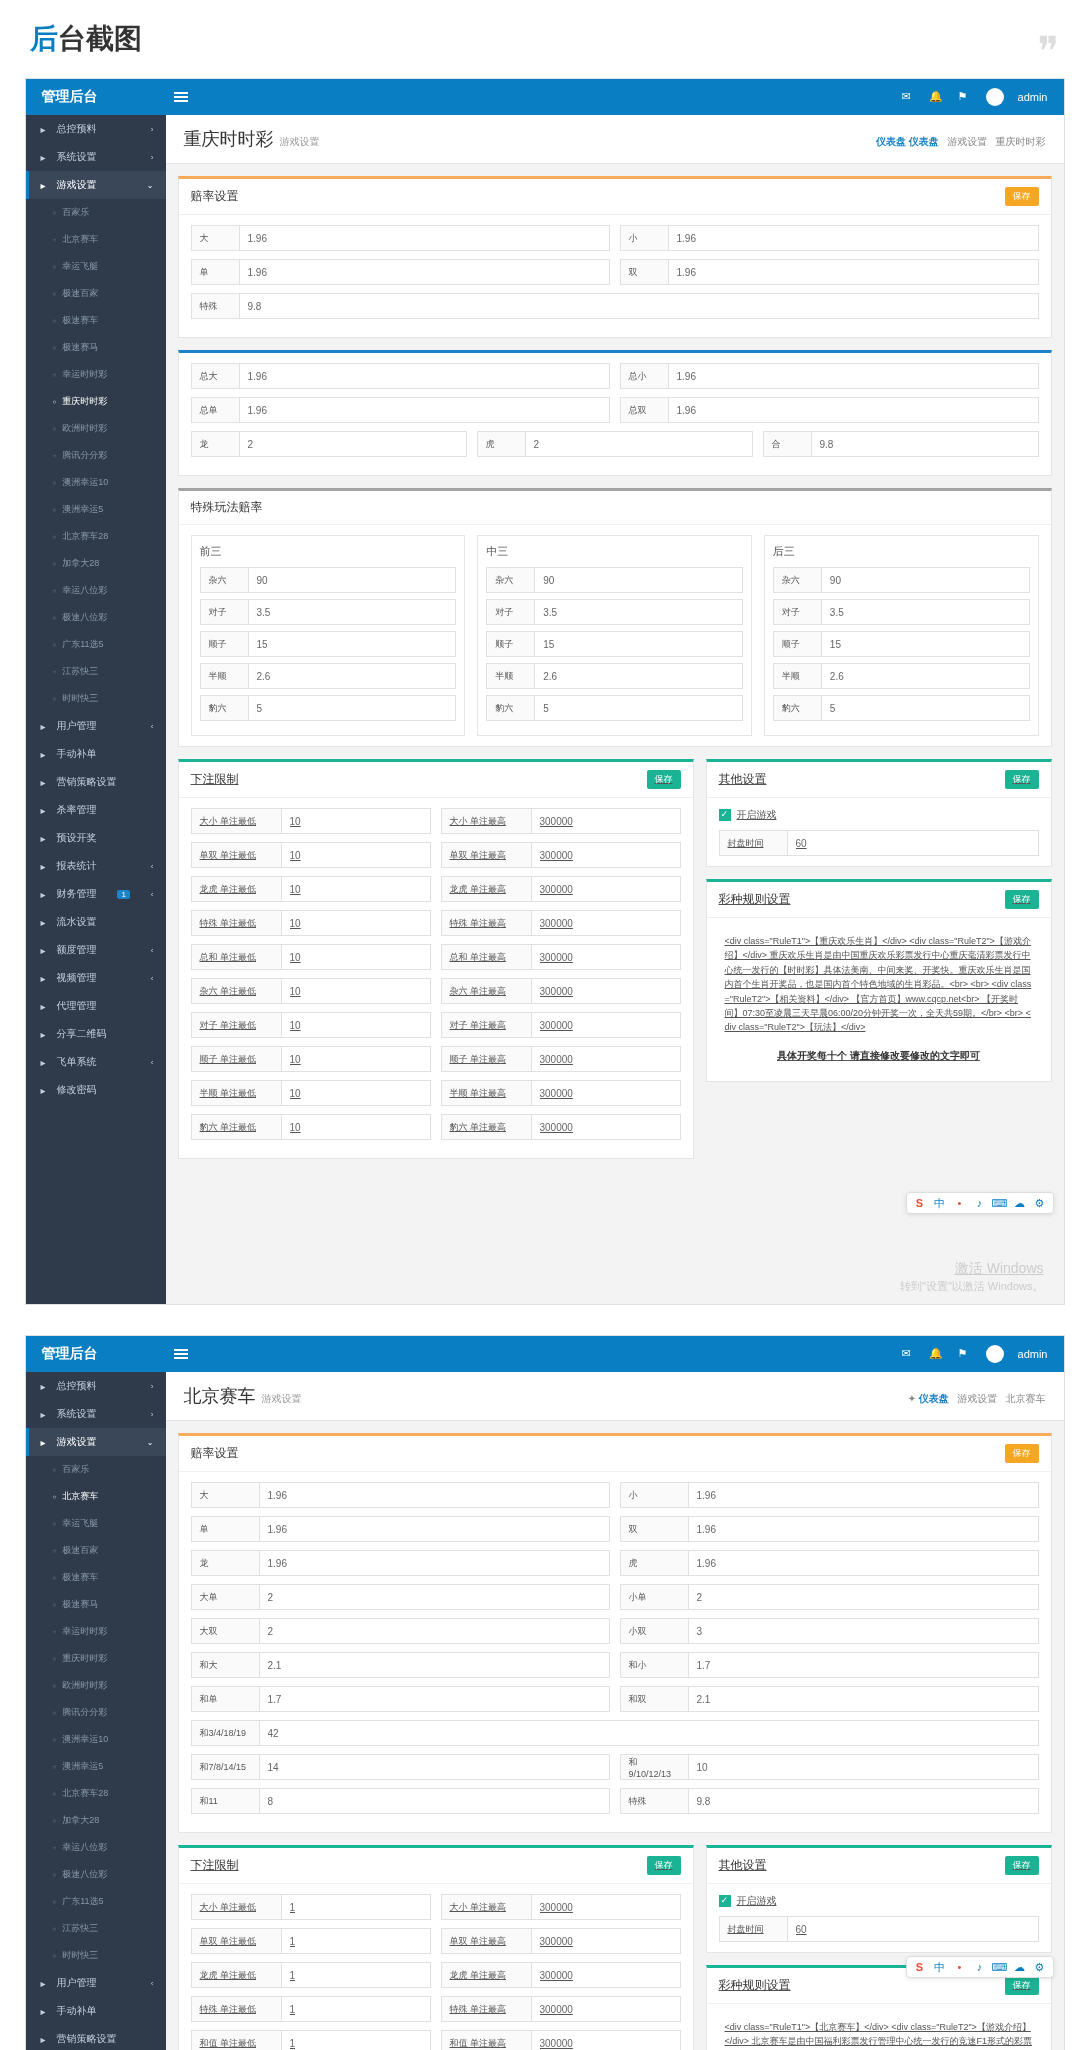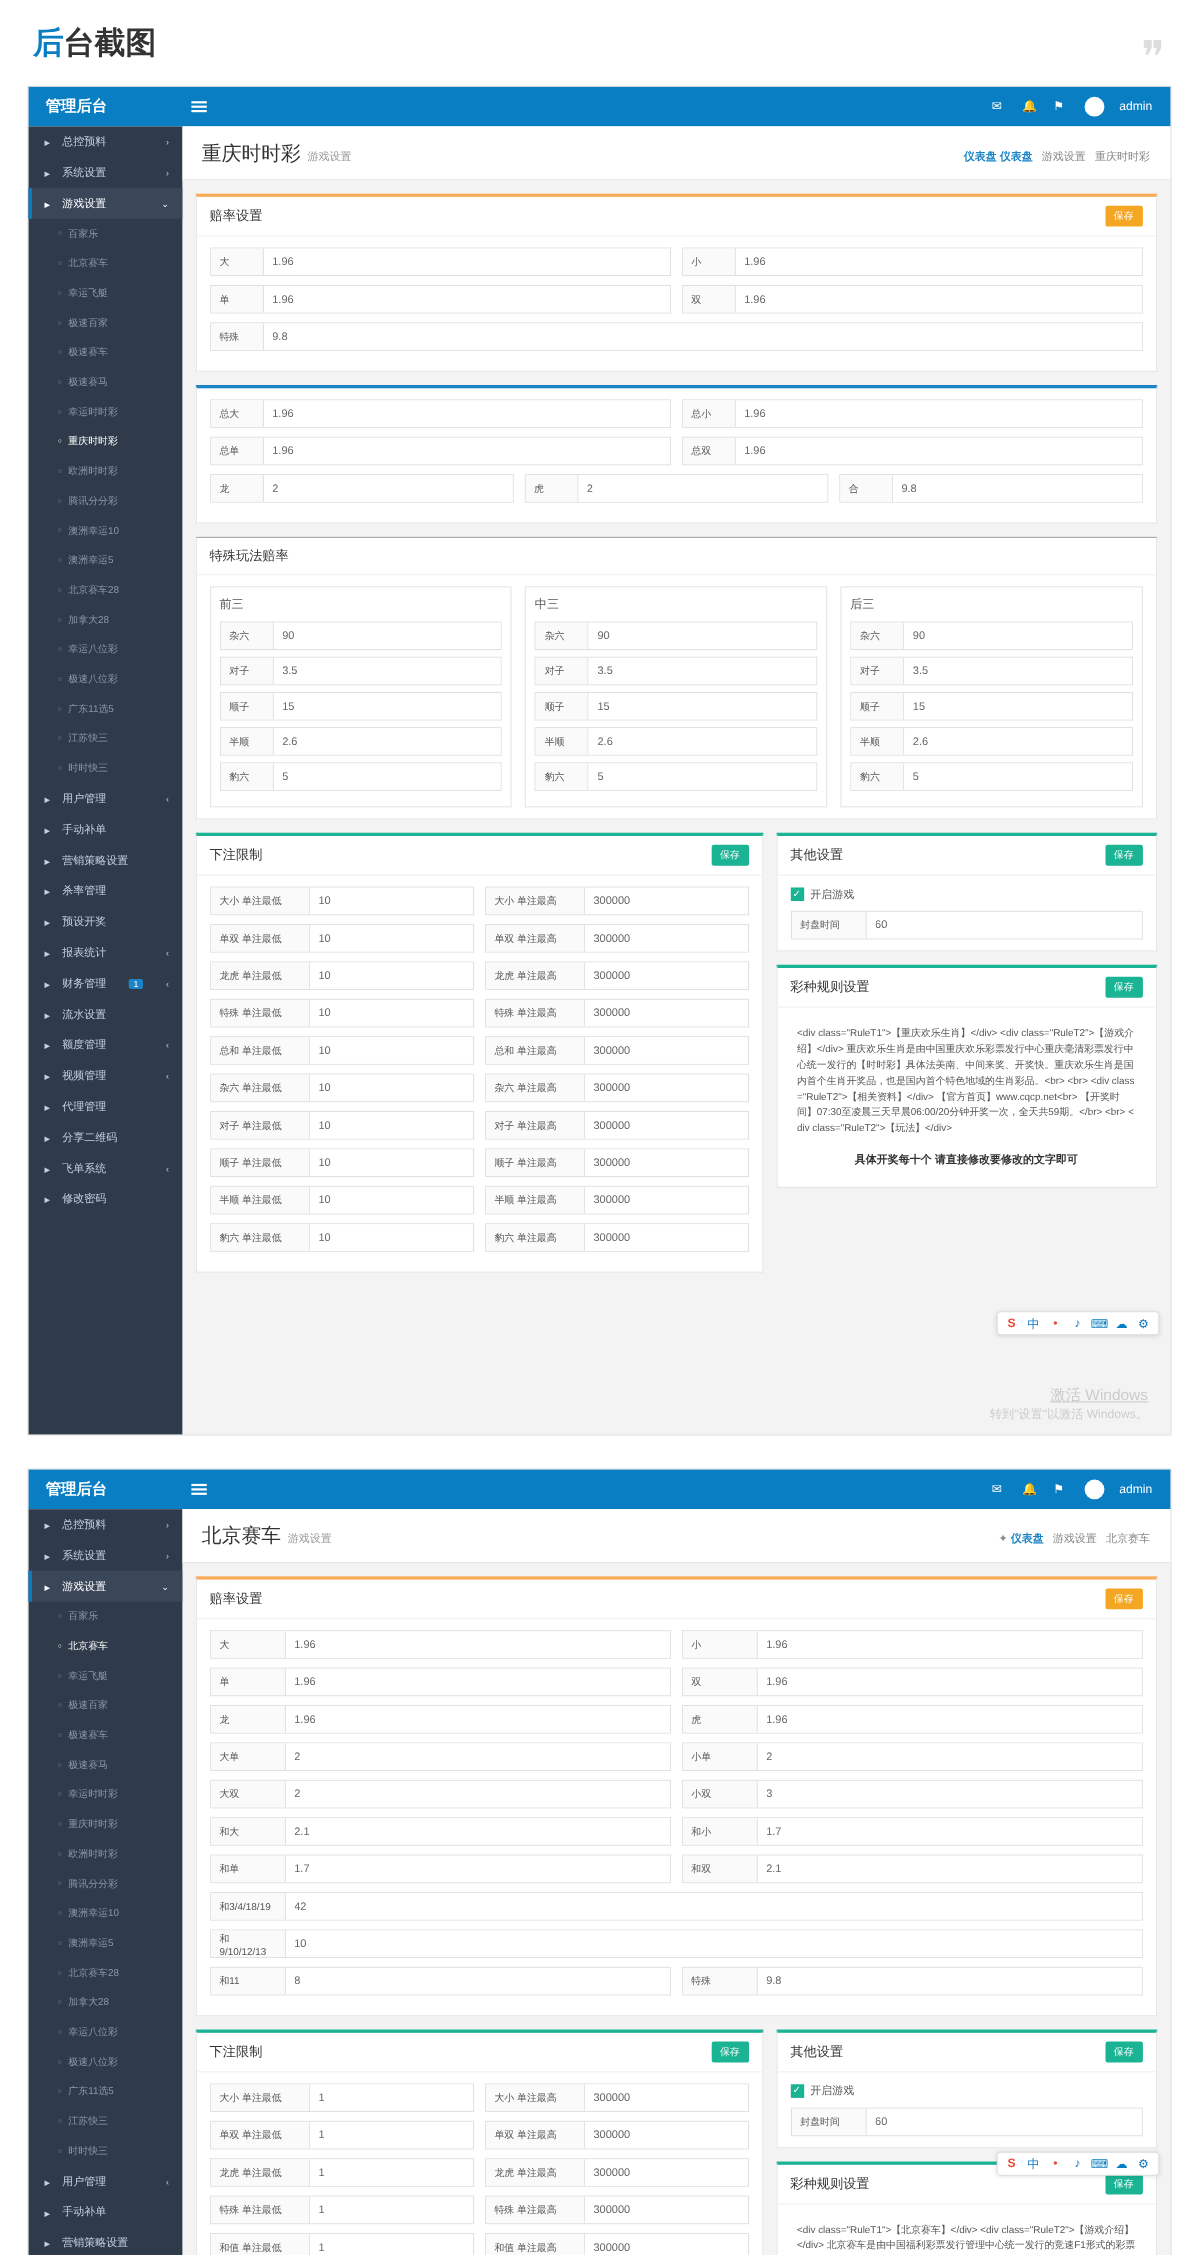--- a/index.html
+++ b/index.html
@@ -35,22 +35,22 @@
 .main { flex: 1; background: #f3f3f4; padding-bottom: 30px; }
 .page-head { background: #fff; border-bottom: 1px solid #e5e5e5; padding: 12px 18px; display: flex; align-items: baseline; }
 .page-head h2 { font-size: 18px; font-weight: normal; color: #333; }
 .page-head .sub { font-size: 10px; color: #999; margin-left: 6px; }
 .page-head .crumb { margin-left: auto; font-size: 10px; color: #888; }
 .page-head .crumb a { color: #1c84c6; text-decoration: none; font-weight: bold; }
 
 .panel { margin: 12px; background: #fff; border: 1px solid #e5e5e5; }
 .panel.border-top-orange { border-top: 3px solid #f8ac59; }
 .panel.border-top-blue { border-top: 3px solid #1c84c6; }
-.panel.border-top-red { border-top: 1px solid #a3a3a3; }
-.panel.border-top-green { border-top: 3px solid #1ab394; }
+.panel.border-top-red { border-top: 3px solid #a3a3a3; }
+.panel.border-top-green { border-top: 3px solid #1ab394; text-decoration: underline; }
 .panel-head { padding: 8px 12px; font-size: 12px; color: #333; border-bottom: 1px solid #f0f0f0; display: flex; align-items: center; }
 .panel-head .save-btn { margin-left: auto; background: #f5a623; color: #fff; font-size: 9px; padding: 3px 8px; border-radius: 2px; cursor: pointer; }
 .panel-head .save-btn.green { background: #1ab394; }
 .panel-body { padding: 10px 12px; }
 
 .row { display: flex; gap: 10px; margin-bottom: 8px; }
 .field { flex: 1; background: #fff; border: 1px solid #e1e1e1; height: 26px; display: flex; align-items: center; font-size: 10px; }
 .field .lbl { width: 48px; padding: 0 8px; color: #555; border-right: 1px solid #e1e1e1; height: 100%; display: flex; align-items: center; background: #fafafa; font-size: 9px; }
 .field .lbl.wide { width: 68px; }
 .field .lbl.xwide { width: 90px; }
@@ -793,20 +793,24 @@
                 </div>
               </div>
               <div class="row">
                 <div class="field">
                   <span class="lbl wide">和3/4/18/19</span>
                   <input value="42" style="">
                 </div>
               </div>
               <div class="row">
                 <div class="field">
+                  <span class="lbl wide">和7/8/14/15</span>
+                  <input value="14" style="">
+                </div>
+                <div class="field">
                   <span class="lbl wide">和9/10/12/13</span>
                   <input value="10" style="">
                 </div>
               </div>
               <div class="row">
                 <div class="field">
                   <span class="lbl wide">和11</span>
                   <input value="8" style="">
                 </div>
                 <div class="field">

